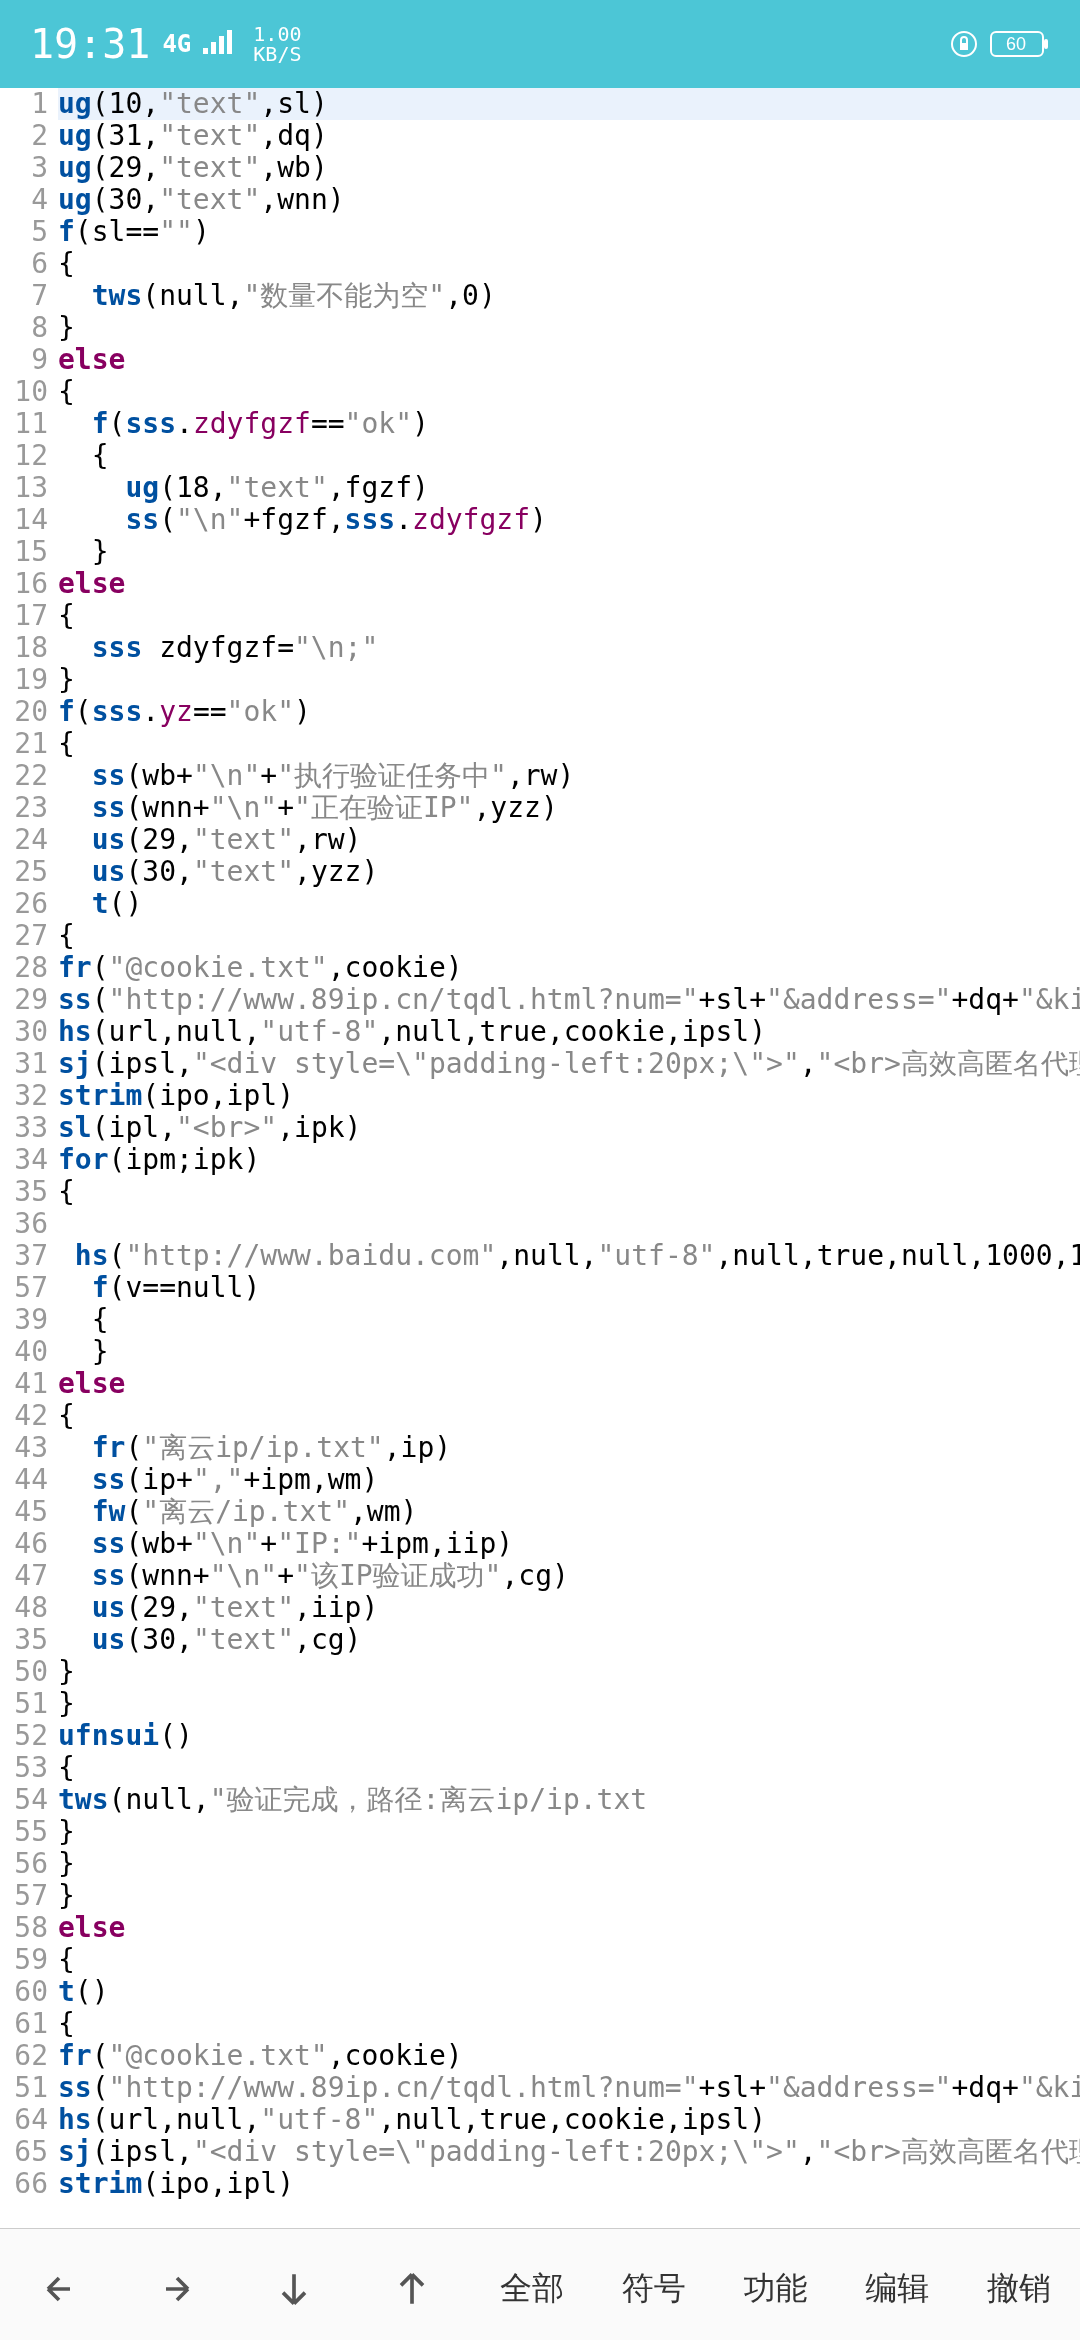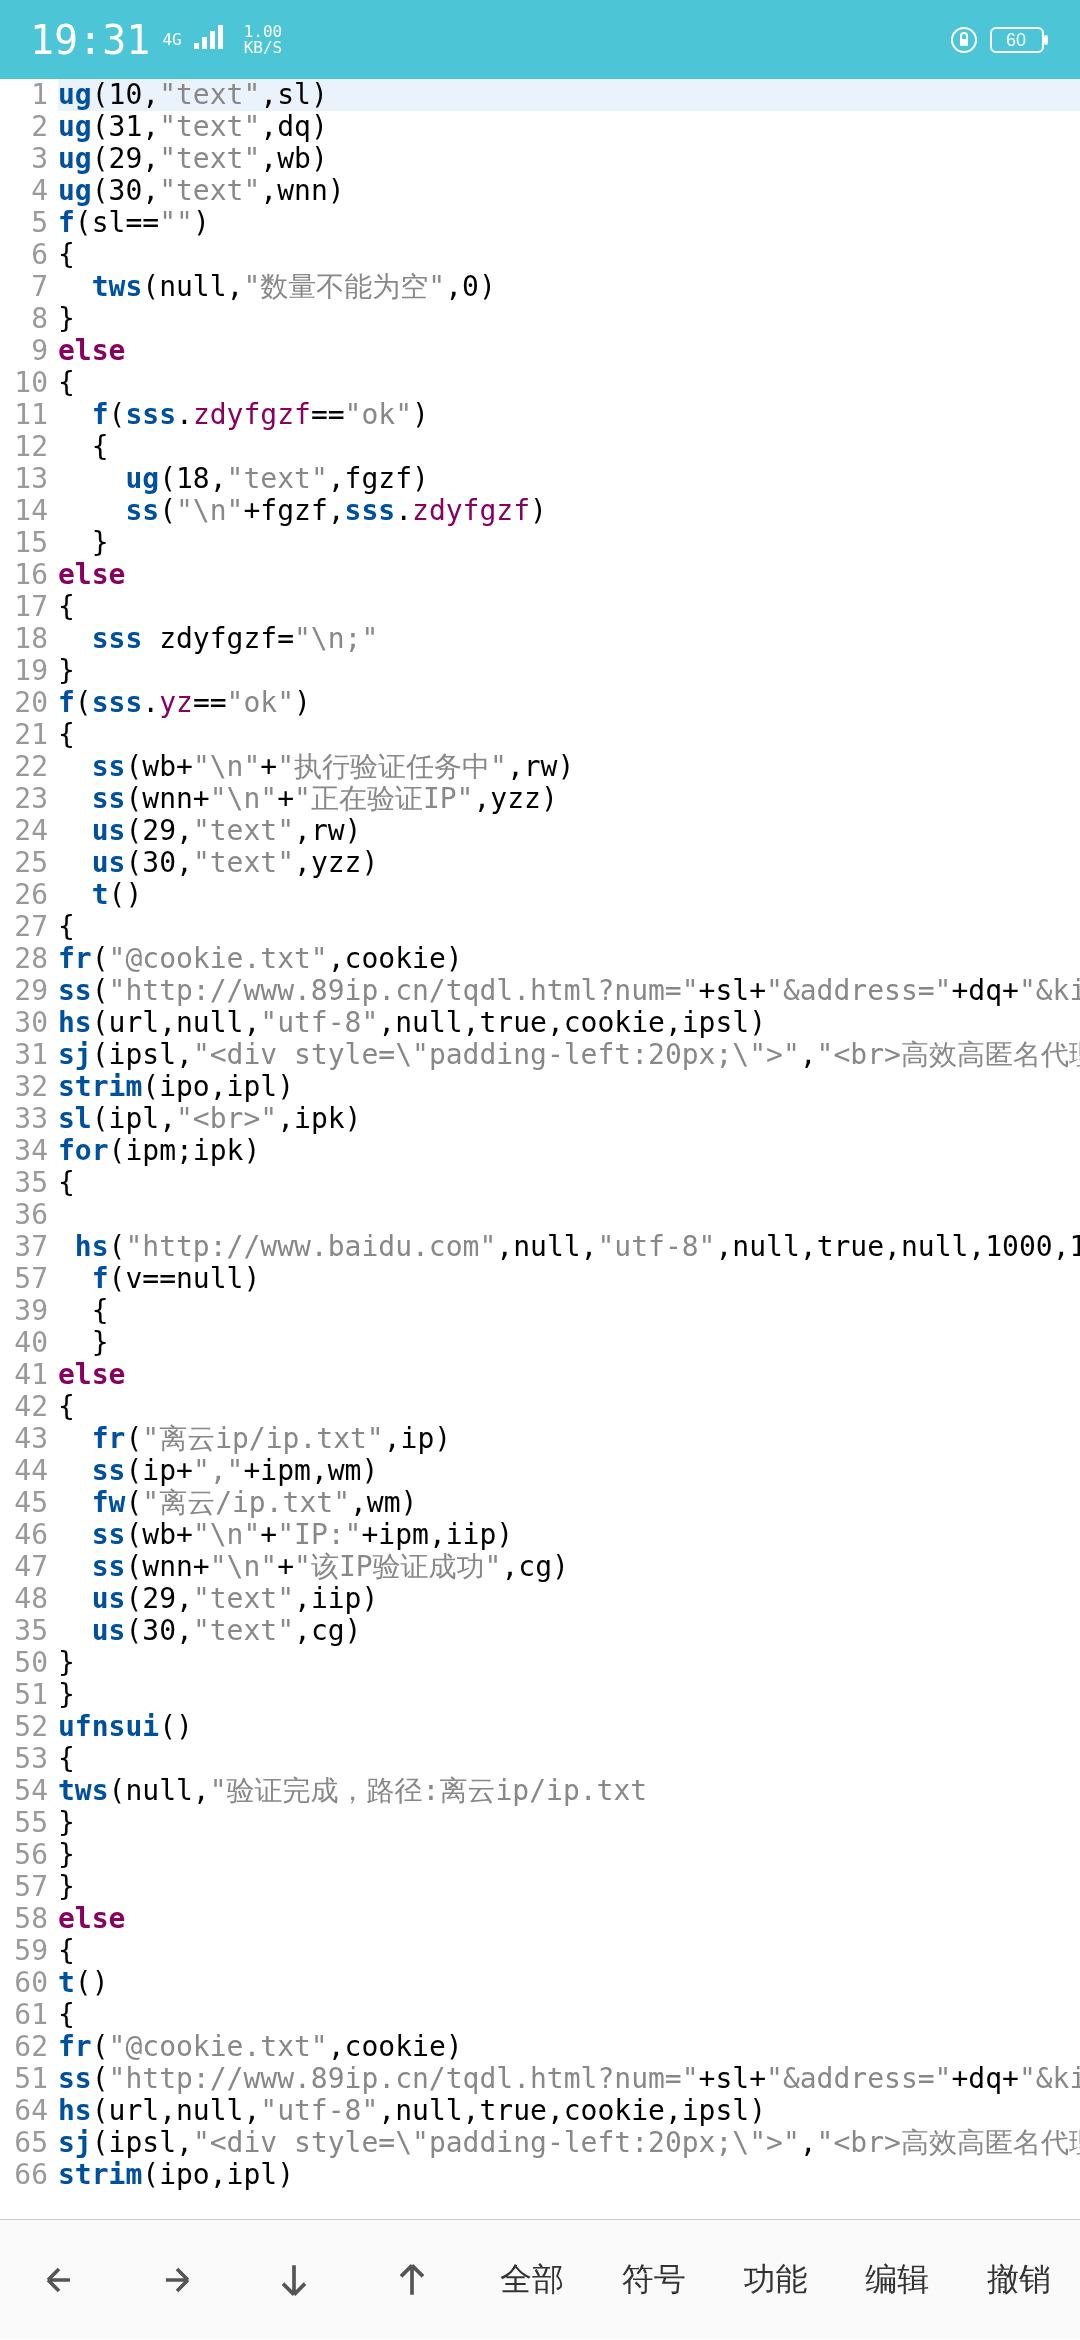--- a/index.html
+++ b/index.html
@@ -1,20 +1,20 @@
 <!DOCTYPE html>
 <html><head>
 <meta charset="utf-8">
 <style>
 * { margin: 0; padding: 0; box-sizing: border-box; }
 html, body { width: 1080px; height: 2340px; font-family: monospace; overflow: hidden; background: #fff; }
-.status-bar { height: 79px; background: #4cc6d6; display: flex; align-items: center; justify-content: space-between; padding: 0 30px; color: #fff; }
+.status-bar { height: 88px; background: #4cc6d6; display: flex; align-items: center; justify-content: space-between; padding: 0 30px; color: #fff; }
 .status-left { display: flex; align-items: center; gap: 12px; }
 .time { font-size: 40px; font-weight: 400; }
-.net { display: flex; flex-direction: column; font-size: 16px; line-height: 1; margin-left: 8px; }
+.net { display: flex; flex-direction: column; font-size: 20px; line-height: 1; margin-left: 8px; }
 .signal { font-size: 28px; }
 .status-right { display: flex; align-items: center; gap: 12px; }
 .lock-icon svg, .battery-box svg { display: block; }
 .code-area { height: 2140px; overflow: hidden; display: flex; }
 .gutter { width: 58px; background: #fff; text-align: right; padding-right: 10px; color: #999; font-size: 28px; line-height: 32px; flex-shrink: 0; }
 .code { flex: 1; font-size: 28px; line-height: 32px; white-space: pre; color: #000; }
 .ln { height: 32px; }
 .cl { height: 32px; }
 .cl.hl { background: #eaf2fc; }
 .fn { color: #0050a0; font-weight: bold; margin-top: 30px; }
@@ -26,21 +26,21 @@
 .tb-arrow { width: 60px; height: 60px; display: flex; align-items: center; justify-content: center; color: #666; }
 .tb-arrow svg { width: 44px; height: 44px; stroke: #555; stroke-width: 2; fill: none; }
 .tb-label { font-size: 32px; color: #333; }
 </style>
 </head>
 <body>
 
 <div class="status-bar">
   <div class="status-left">
     <span class="time">19:31</span>
-    <span style="font-size:16px;">4G</span>
+    <span style="font-size:24px;font-weight:bold;">4G</span>
     <span class="signal">
       <svg width="30" height="24" viewBox="0 0 30 24">
           <rect x="0" y="18" width="5" height="6" fill="#fff"></rect>
           <rect x="8" y="12" width="5" height="12" fill="#fff"></rect>
           <rect x="16" y="6" width="5" height="18" fill="#fff"></rect>
           <rect x="24" y="0" width="5" height="24" fill="#fff"></rect>
         </svg>
     </span>
     <span class="net">
       <span>1.00</span>

